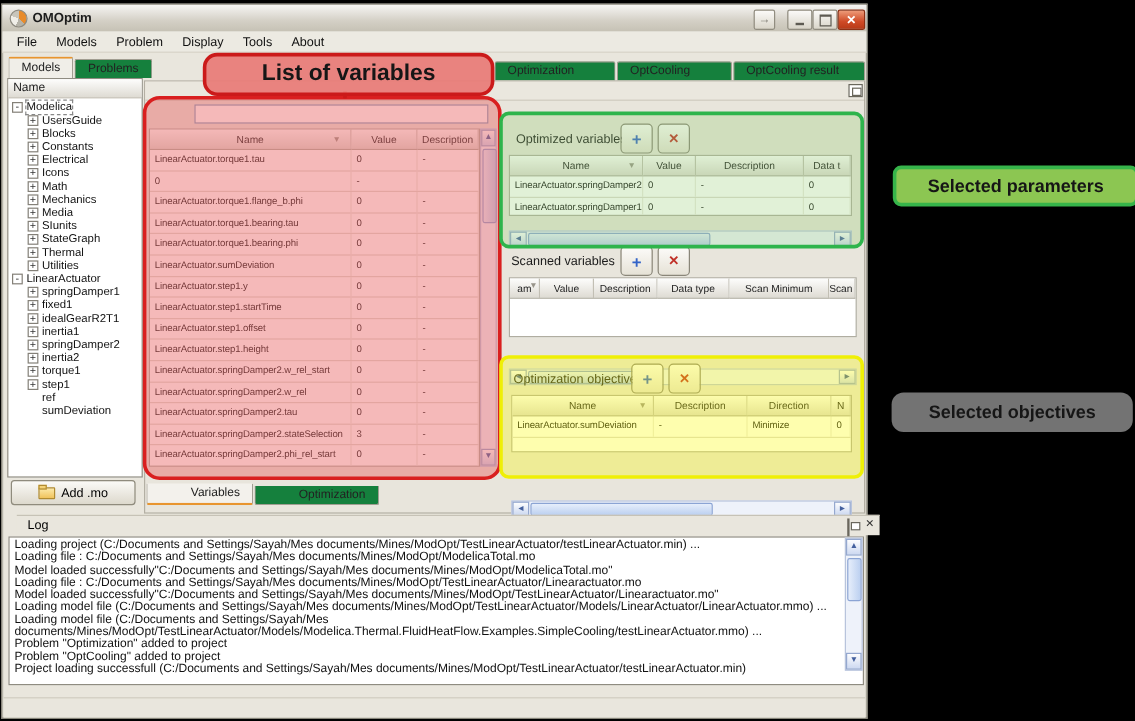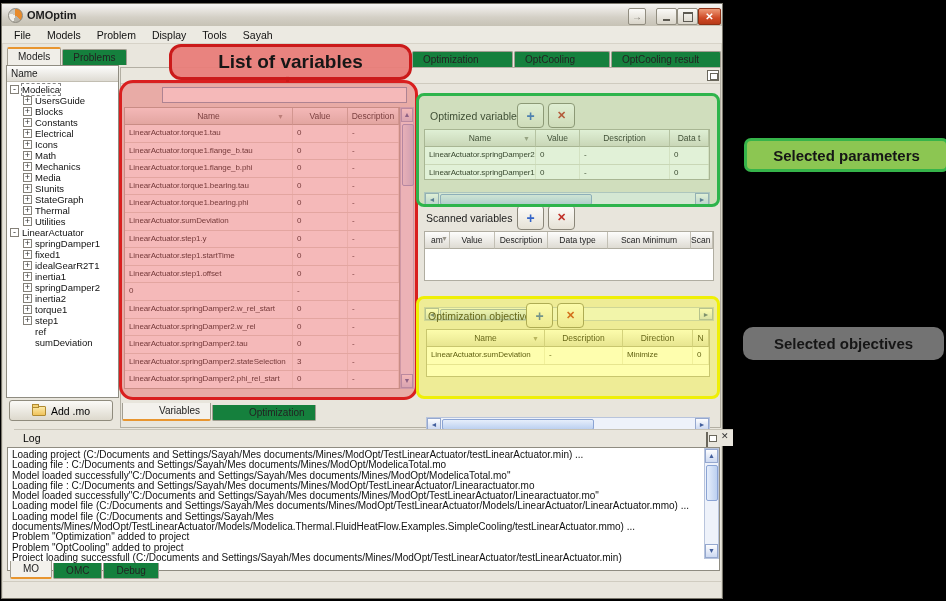--- a/index.html
+++ b/index.html
@@ -94,21 +94,21 @@
     <div class="abs tbtn close" style="left:696px;width:21px;">✕</div>
   </div>
 
   <div class="abs menubar">
 
   <div class="menu-item">File</div>
       <div class="menu-item">Models</div>
       <div class="menu-item">Problem</div>
       <div class="menu-item">Display</div>
       <div class="menu-item">Tools</div>
-      <div class="menu-item">Sayah</div>
+      <div class="menu-item">About</div>
     </div>
 
   <div class="abs tabrow" style="left:5px;top:43px;height:18px;">
 
   <div class="tab on">Models</div>
       <div class="tab">Problems</div>
     </div>
 
   <div class="abs side-box">
     <div class="tree-header">Name</div>
@@ -240,21 +240,20 @@
       </div>
     <span class="sort-arrow" style="left:152px;top:5px;position:absolute;">▼</span>
     <div>
 
     <div class="trow" style="grid-template-columns:168px 55px 1fr;height:16.6px;line-height:16.6px;">
           <div class="tcell">LinearActuator.torque1.tau</div>
           <div class="tcell">0</div>
           <div class="tcell">-</div>
         </div>
         <div class="trow" style="grid-template-columns:168px 55px 1fr;height:16.6px;line-height:16.6px;">
-          <div class="tcell">LinearActuator.torque1.flange_b.tau</div>
           <div class="tcell">0</div>
           <div class="tcell">-</div>
         </div>
         <div class="trow" style="grid-template-columns:168px 55px 1fr;height:16.6px;line-height:16.6px;">
           <div class="tcell">LinearActuator.torque1.flange_b.phi</div>
           <div class="tcell">0</div>
           <div class="tcell">-</div>
         </div>
         <div class="trow" style="grid-template-columns:168px 55px 1fr;height:16.6px;line-height:16.6px;">
           <div class="tcell">LinearActuator.torque1.bearing.tau</div>
@@ -280,20 +279,21 @@
           <div class="tcell">LinearActuator.step1.startTime</div>
           <div class="tcell">0</div>
           <div class="tcell">-</div>
         </div>
         <div class="trow" style="grid-template-columns:168px 55px 1fr;height:16.6px;line-height:16.6px;">
           <div class="tcell">LinearActuator.step1.offset</div>
           <div class="tcell">0</div>
           <div class="tcell">-</div>
         </div>
         <div class="trow" style="grid-template-columns:168px 55px 1fr;height:16.6px;line-height:16.6px;">
+          <div class="tcell">LinearActuator.step1.height</div>
           <div class="tcell">0</div>
           <div class="tcell">-</div>
         </div>
         <div class="trow" style="grid-template-columns:168px 55px 1fr;height:16.6px;line-height:16.6px;">
           <div class="tcell">LinearActuator.springDamper2.w_rel_start</div>
           <div class="tcell">0</div>
           <div class="tcell">-</div>
         </div>
         <div class="trow" style="grid-template-columns:168px 55px 1fr;height:16.6px;line-height:16.6px;">
           <div class="tcell">LinearActuator.springDamper2.w_rel</div>
@@ -429,26 +429,20 @@
       <div class="logline">documents/Mines/ModOpt/TestLinearActuator/Models/Modelica.Thermal.FluidHeatFlow.Examples.SimpleCooling/testLinearActuator.mmo) ...</div>
       <div class="logline">Problem "Optimization" added to project</div>
       <div class="logline">Problem "OptCooling" added to project</div>
       <div class="logline">Project loading successfull (C:/Documents and Settings/Sayah/Mes documents/Mines/ModOpt/TestLinearActuator/testLinearActuator.min)</div>
     </div>
   <div class="abs vsb" style="left:702px;top:444px;width:15px;height:111px;">
     <div class="sbbtn" style="top:0;">▲</div>
     <div class="vthumb" style="top:16px;height:34px;"></div>
     <div class="sbbtn" style="bottom:0;">▼</div>
   </div>
-  <div class="abs tabrow south" style="left:8px;top:557px;height:18px;">
-
-  <div class="tab on" style="padding:0 12px;">MO</div>
-      <div class="tab" style="padding:0 12px;">OMC</div>
-      <div class="tab" style="padding:0 12px;">Debug</div>
-    </div>
   <div class="abs statusbar"></div>
 
 </div>
 
 <div class="abs ann red-box"></div>
 <div class="abs ann green-box"></div>
 <div class="abs ann yellow-box"></div>
 <div class="abs ann red-line"></div>
 <div class="abs ann ann-label red-label">List of variables</div>
 <div class="abs ann ann-label green-label">Selected parameters</div>

